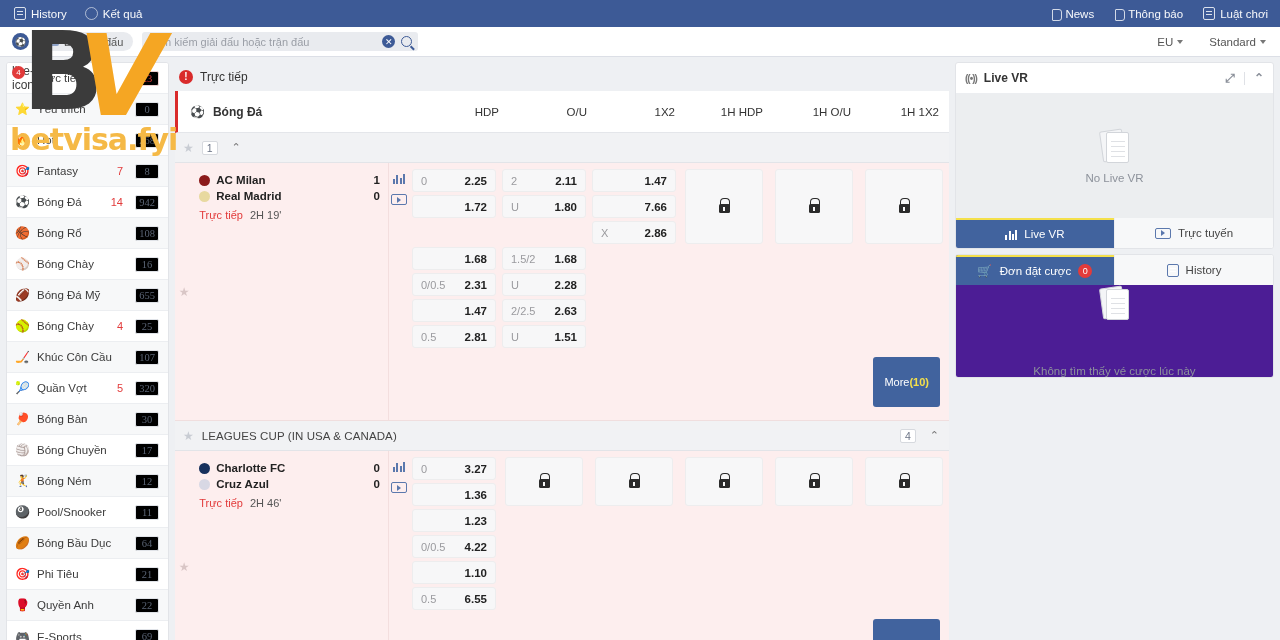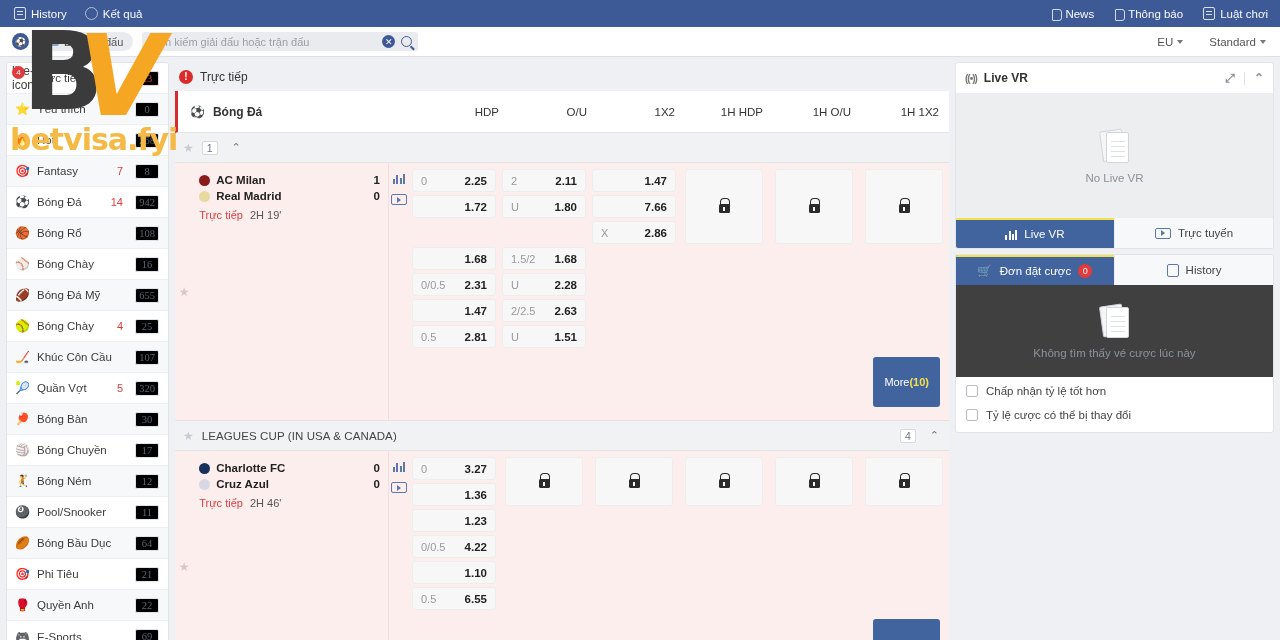--- a/index.html
+++ b/index.html
@@ -204,21 +204,21 @@
     font-size: 12px; font-weight: bold; color: #333; gap: 7px;
     border-bottom: 1px solid #eceef1;
   }
   .ch-icons { margin-left: auto; display: flex; align-items: center; gap: 9px; color: #8a8f99; font-size: 12px;}
   .divider-v { width: 1px; height: 13px; background: #dfe1e6; }
   .wifi-ic { font-size: 10px; color: #777; letter-spacing: -1px; }
   .empty {
     background: #eceef0; height: 124px; display: flex; flex-direction: column;
     align-items: center; justify-content: center; gap: 4px;
   }
-  .empty.sm { height: 92px; background:#404040; }
+  .empty.sm { height: 92px; background:#4c1d95;justify-content:space-between; }
   .doc-ic { width: 34px; height: 40px; position: relative; }
   .doc-ic .pg {
     position: absolute; background: #fff; border: 1px solid #d2d5da; border-radius: 2px;
   }
   .doc-ic .pg1 { left: 3px; top: 2px; width: 23px; height: 31px; transform: rotate(-8deg); background:#f4f5f7;}
   .doc-ic .pg2 { left: 8px; top: 4px; width: 23px; height: 31px; }
   .doc-ic .pg2::before, .doc-ic .pg2::after {
     content:""; position:absolute; left:4px; height:1px; background:#dfe1e5; width:14px;
   }
   .doc-ic .pg2::before { top: 8px; }
@@ -737,30 +737,20 @@
             <span>History</span>
           </div>
         </div>
         <div class="empty sm">
           <div class="doc-ic">
             <div class="pg pg1"></div>
               <div class="pg pg2"></div>
           </div>
           <div class="empty-txt">Không tìm thấy vé cược lúc này</div>
         </div>
-        <div class="chk-list">
-          <div class="chk-row">
-            <span class="chk"></span>
-            <span>Chấp nhận tỷ lệ tốt hơn</span>
-          </div>
-          <div class="chk-row">
-            <span class="chk"></span>
-            <span>Tỷ lệ cược có thể bị thay đổi</span>
-          </div>
-        </div>
       </div>
 
     </div>
   </div>
 
   <div class="wm">
     <div class="wm-b">B</div>
     <div class="wm-v">V</div>
     <div class="wm-t">betvisa.fyi</div>
   </div>

